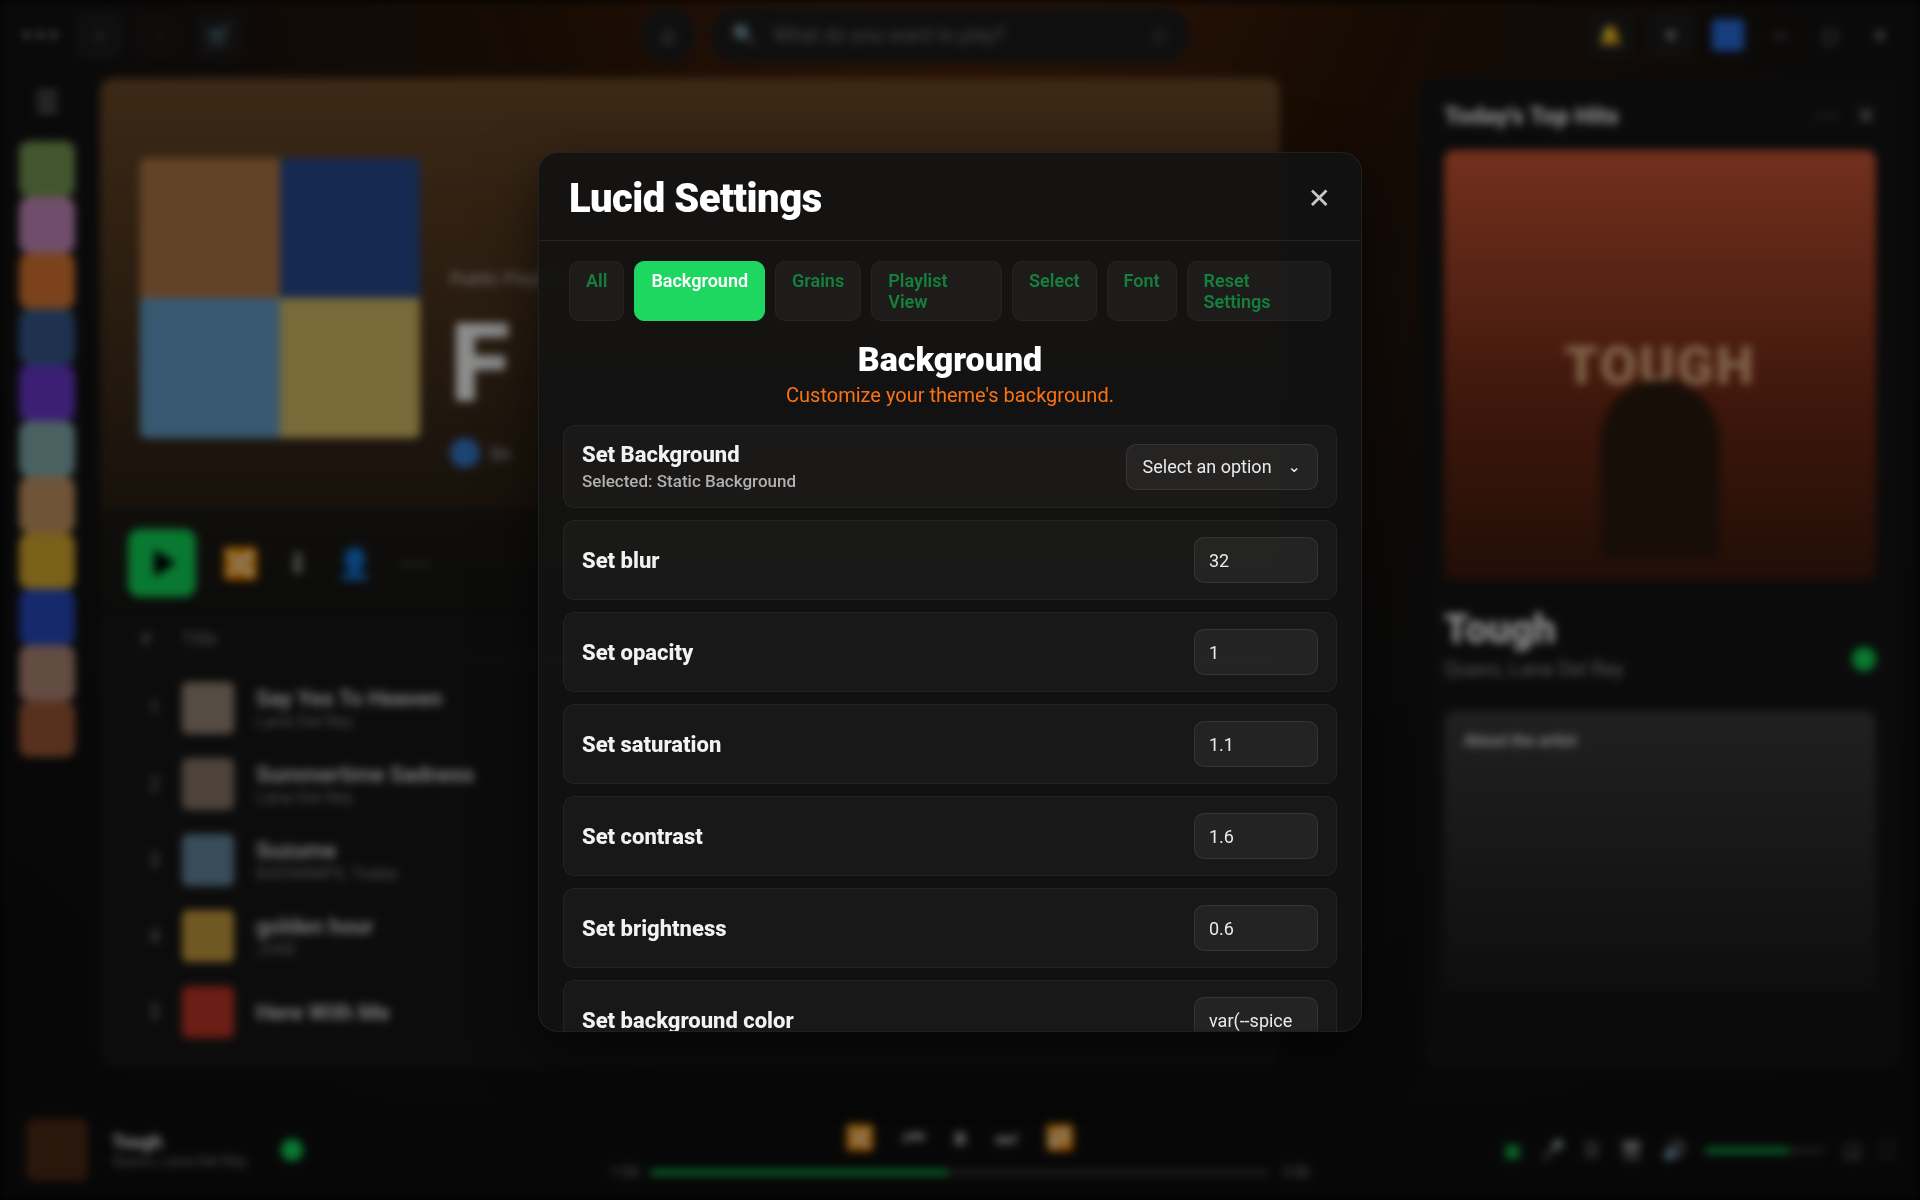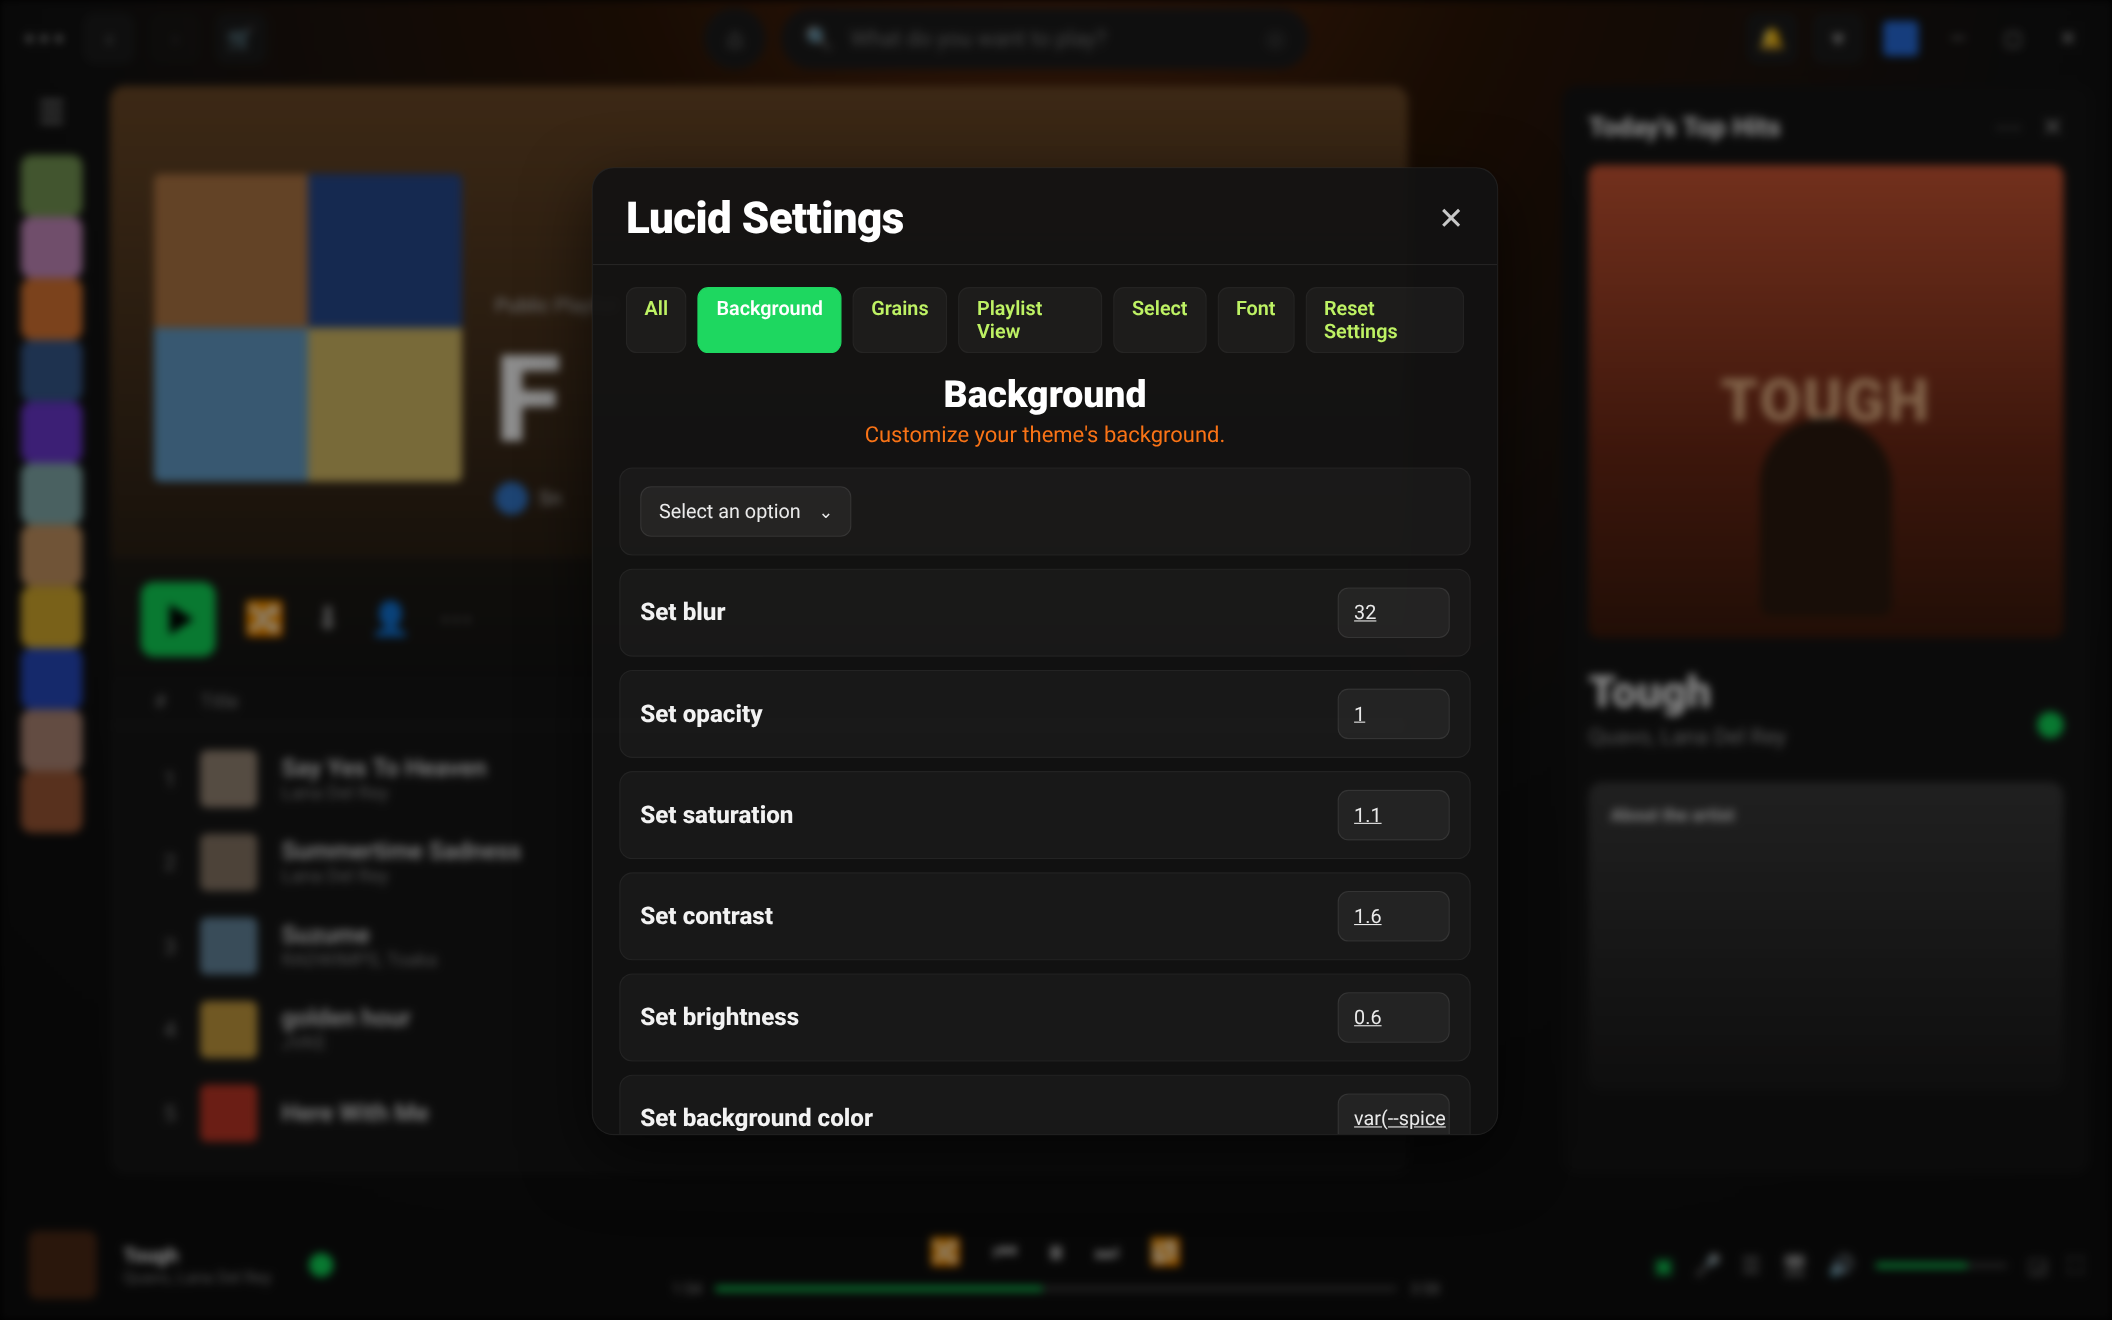--- a/index.html
+++ b/index.html
@@ -105,40 +105,40 @@
     box-shadow:0 20px 60px rgba(0,0,0,0.6);
   }
   .modal-head { display:flex; align-items:center; justify-content:space-between; padding:22px 30px 18px 30px; }
   .modal-title { font-size:40px; font-weight:900; letter-spacing:-0.5px;text-align:right; }
   .close-x { font-size:28px; color:#c8c8c8; cursor:pointer; }
   .modal-hr { height:1px; background:rgba(255,255,255,0.08); }
 
   .tabs { display:flex; gap:10px; padding:20px 30px 4px 30px; }
   .tab {
     padding:8px 16px; border-radius:10px; background:rgba(255,255,255,0.04);
-    font-size:18px; font-weight:600; color:#bef264; cursor:pointer;
+    font-size:18px; font-weight:600; color:#15803d; cursor:pointer;
     border:1px solid rgba(255,255,255,0.04);
   }
   .tab.active { background:#1ed760; color:#fff; border-color:#1ed760; }
 
   .section-title { text-align:center; font-size:34px; font-weight:900; margin-top:14px; }
   .section-sub { text-align:center; font-size:20px; color:#f97316; margin-top:4px; margin-bottom:18px; }
 
   .rows { padding:0 24px 24px 24px; display:flex; flex-direction:column; gap:12px; }
   .row {
     background:rgba(255,255,255,0.03); border:1px solid rgba(255,255,255,0.05);
     border-radius:12px; padding:16px 18px; display:flex; align-items:center; justify-content:space-between;
   }
   .row .lab { font-size:22px; font-weight:800; color:#f2f2f2; }
   .row .sub { font-size:17px; font-weight:500; color:#b0b0b0; margin-top:4px; }
   .row .left { display:flex; flex-direction:column; }
   .field {
-    width:102px; height:46px; border-radius:10px; background:rgba(255,255,255,0.05);
+    width:124px; height:46px; border-radius:10px; background:rgba(255,255,255,0.05);
     border:1px solid rgba(255,255,255,0.08); padding:0 14px; color:#eaeaea; font-size:18px;
-    display:flex; align-items:center; overflow:hidden; white-space:nowrap;text-decoration:underline;
+    display:flex; align-items:center; overflow:hidden; white-space:nowrap;
   }
   .select-btn {
     height:46px; border-radius:10px; background:rgba(255,255,255,0.05);
     border:1px solid rgba(255,255,255,0.08); padding:0 16px; color:#eaeaea; font-size:18px;
     display:flex; align-items:center; gap:16px; cursor:pointer;
   }
   .chev { font-size:16px; }
 </style>
 </head>
 <body>
@@ -340,20 +340,24 @@
       <div class="tab">Font</div>
       <div class="tab">Reset Settings</div>
     </div>
 
   <div class="section-title">Background</div>
   <div class="section-sub">Customize your theme's background.</div>
 
   <div class="rows">
 
     <div class="row">
+      <div class="left">
+        <div class="lab">Set Background</div>
+        <div class="sub">Selected: Static Background</div>
+      </div>
       <div class="select-btn">
         <span>Select an option</span>
         <span class="chev">⌄</span>
       </div>
     </div>
 
     <div class="row">
       <div class="lab">Set blur</div>
       <div class="field">
           <span>32</span>

